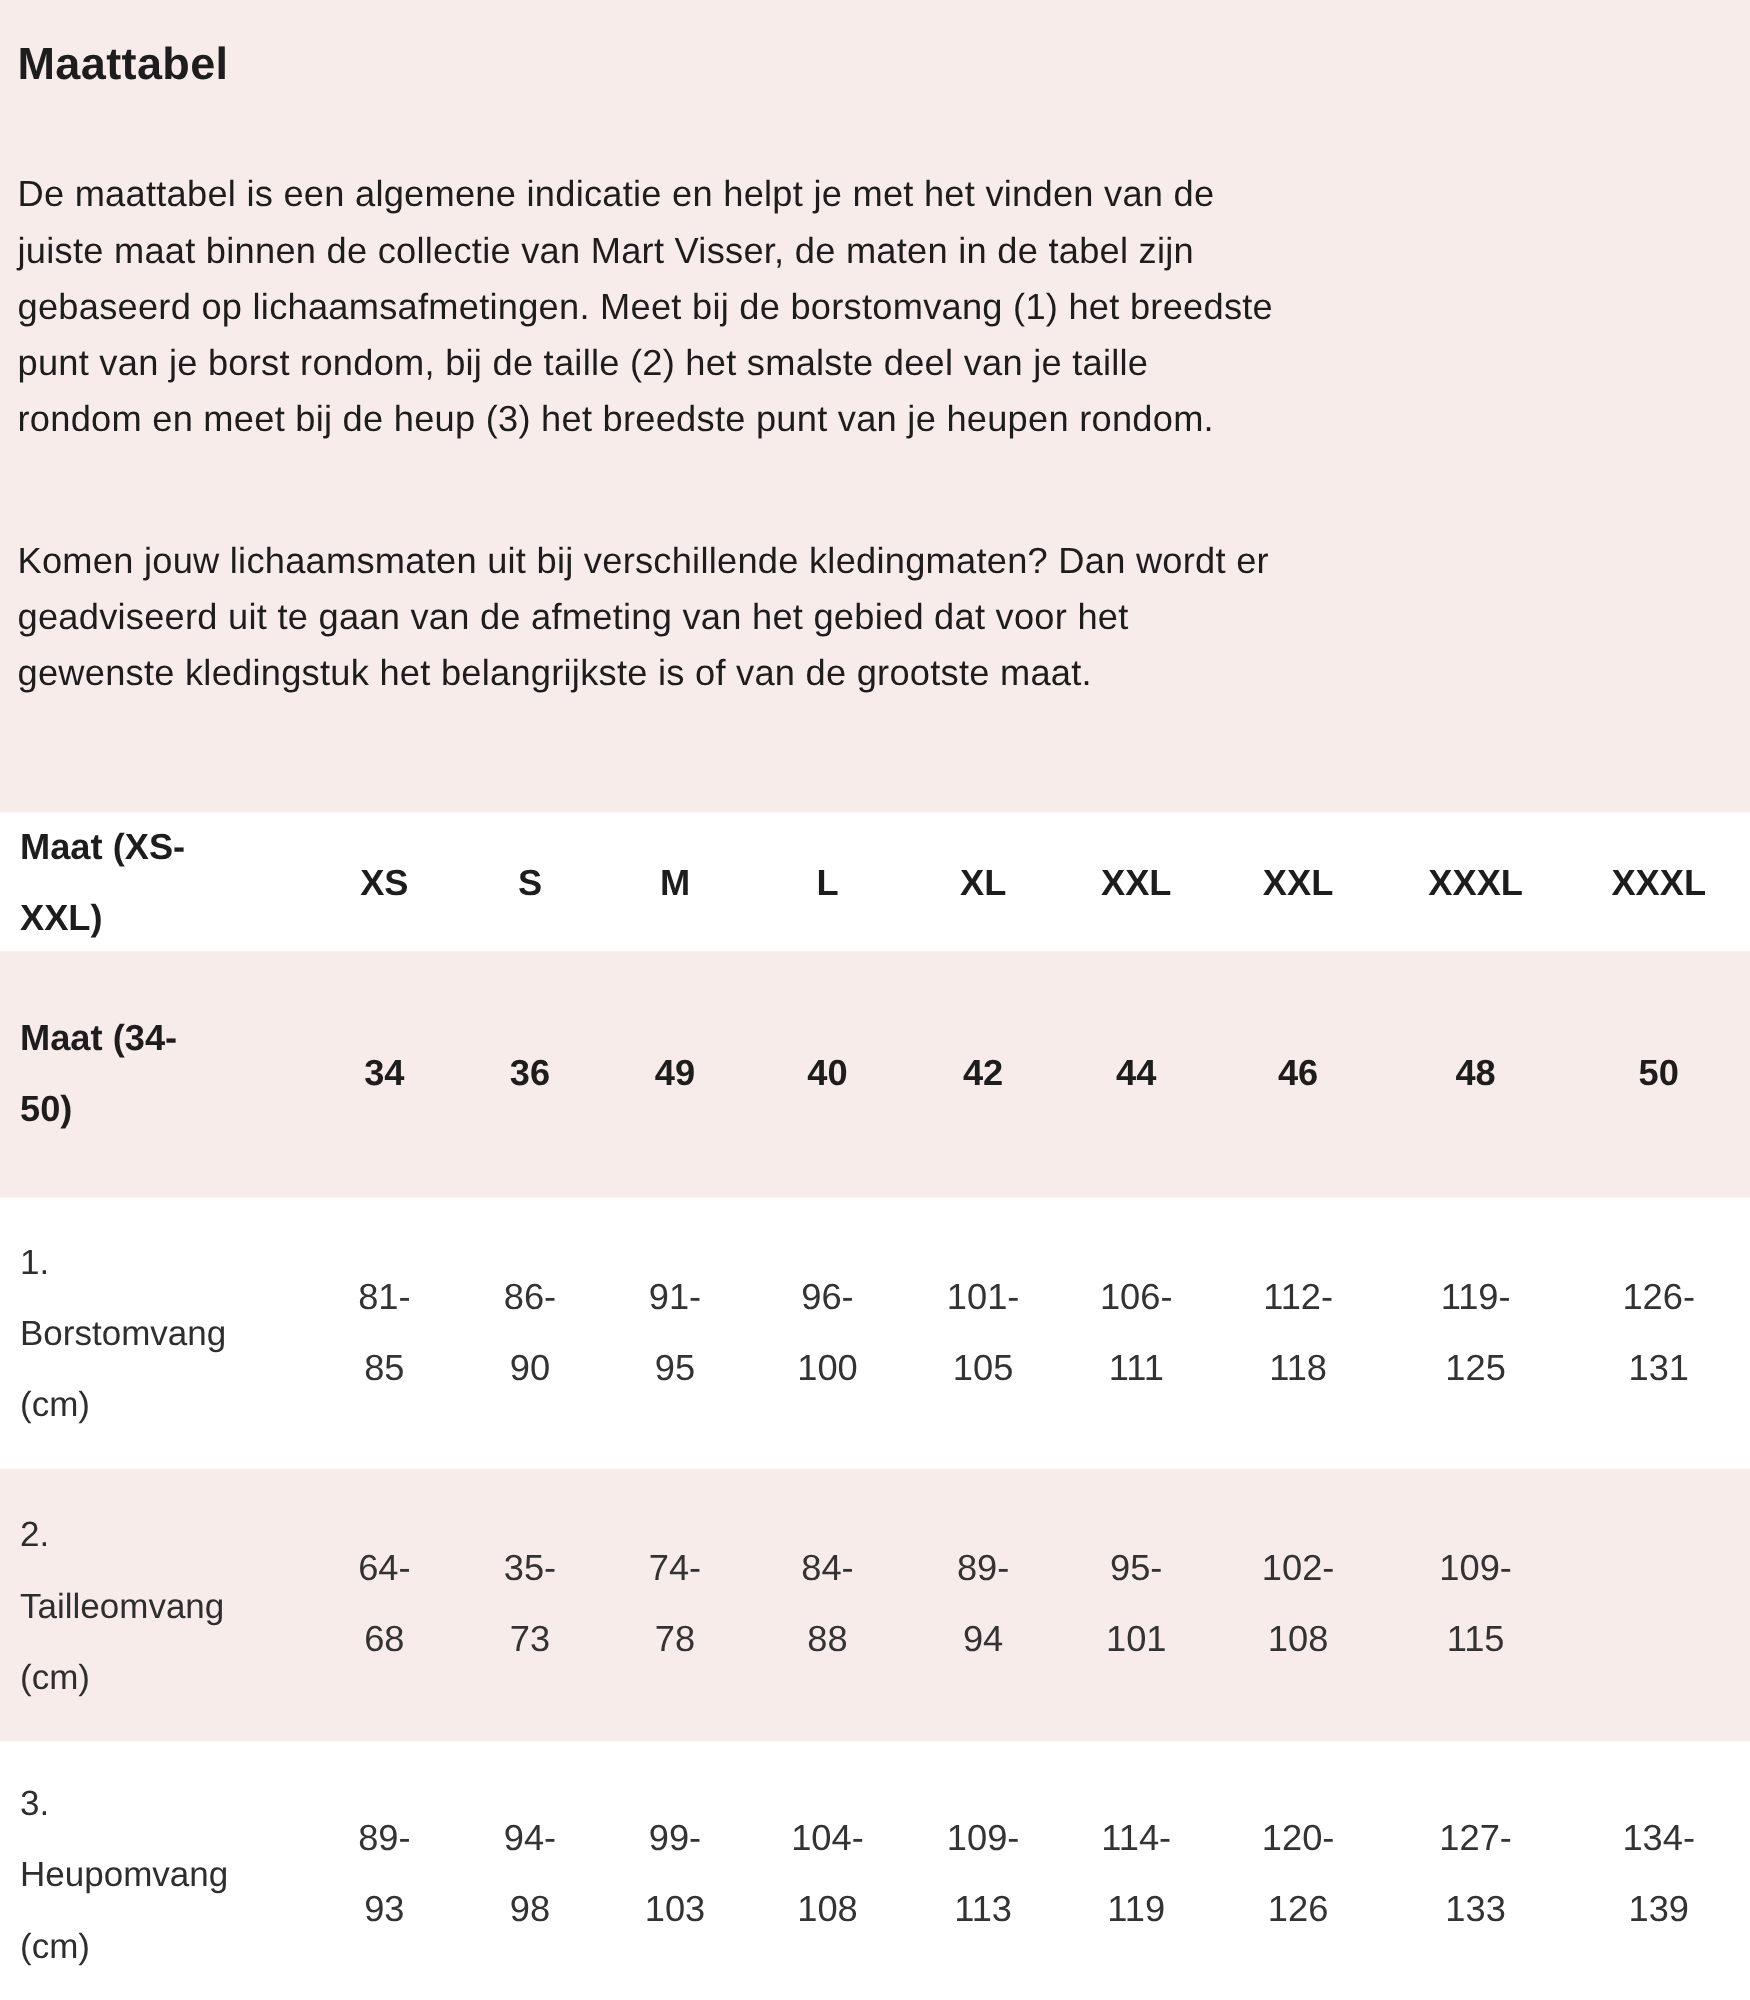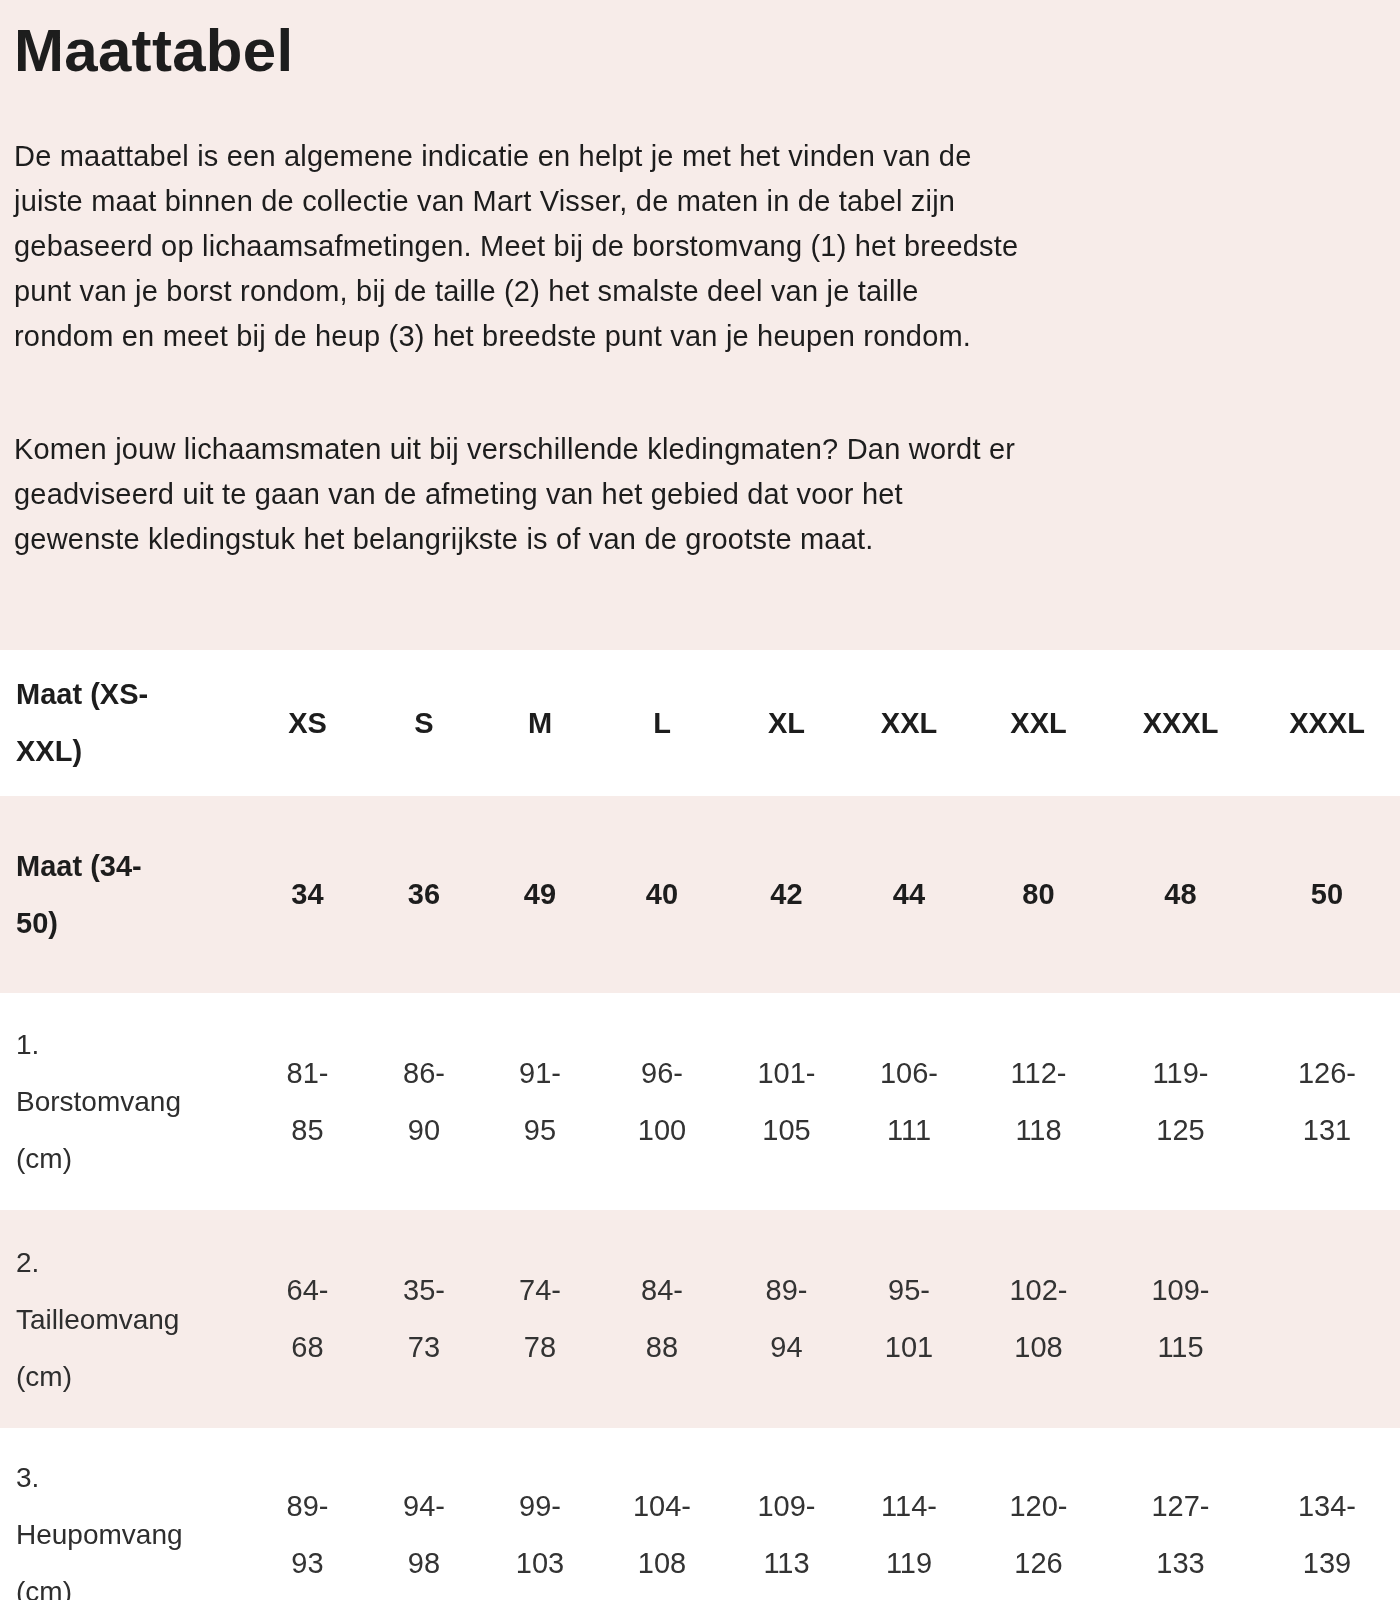--- a/index.html
+++ b/index.html
@@ -6,21 +6,21 @@
   html, body { width: 1400px; height: 1600px; }
   body {
     background: #f7ece9;
     font-family: "Liberation Sans", sans-serif;
     color: #1d1d1d;
     overflow: hidden;
   }
   .page { padding-top: 26px; }
 
   h1.page-title {
-    font-size: 60px;
+    font-size: 36px;
     font-weight: 700;
     line-height: 50px;
     margin-left: 14px;
     letter-spacing: 0.3px;
   }
 
   p.intro {
     font-size: 29px;
     font-weight: 400;
     line-height: 45px;
@@ -33,21 +33,21 @@
   .size-table { margin-top: 88px; width: 1400px; }
 
   .row {
     display: grid;
     grid-template-columns: 248px 119px 114px 118px 126px 123px 122px 137px 147px 1fr;
     align-items: center;
     background: transparent; 
   }
   .row.white { background: #ffffff; }
 
-  .row-1 { height: 146px; }
+  .row-1 { height: 111px; }
   .row-2 { height: 197px; }
   .row-3 { height: 217px; }
   .row-4 { height: 218px; }
   .row-5 { height: 213px; }
 
   .cell {
     white-space: pre-line;
     text-align: center;
     font-size: 29px;
     line-height: 57px;
@@ -99,21 +99,21 @@
 
     <div class="row bold-row row-2">
       <div class="cell label">Maat (34-
 50)</div>
       <div class="cell">34</div>
       <div class="cell">36</div>
       <div class="cell">49</div>
       <div class="cell">40</div>
       <div class="cell">42</div>
       <div class="cell">44</div>
-      <div class="cell">80</div>
+      <div class="cell">46</div>
       <div class="cell">48</div>
       <div class="cell">50</div>
     </div>
 
     <div class="row white measure-row row-3">
       <div class="cell label">1.
 Borstomvang
 (cm)</div>
       <div class="cell">81-
 85</div>

